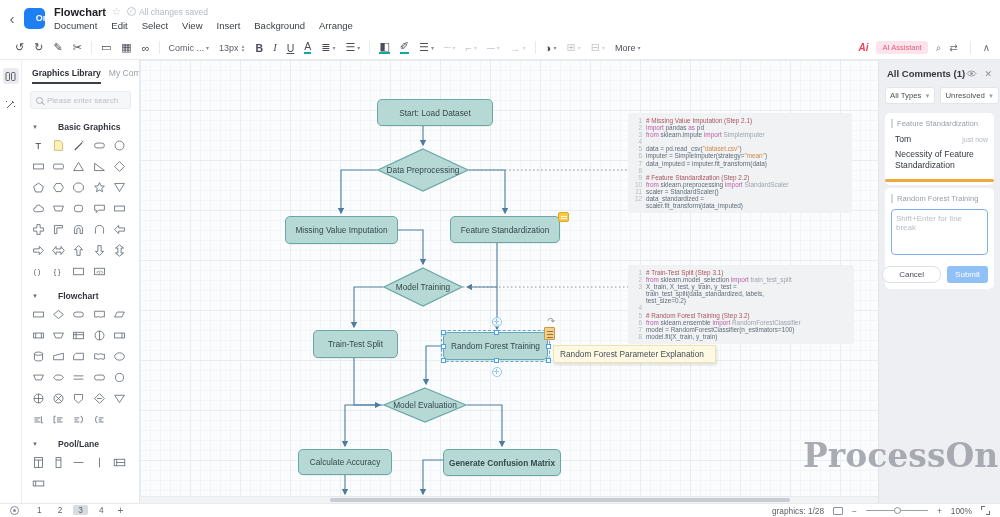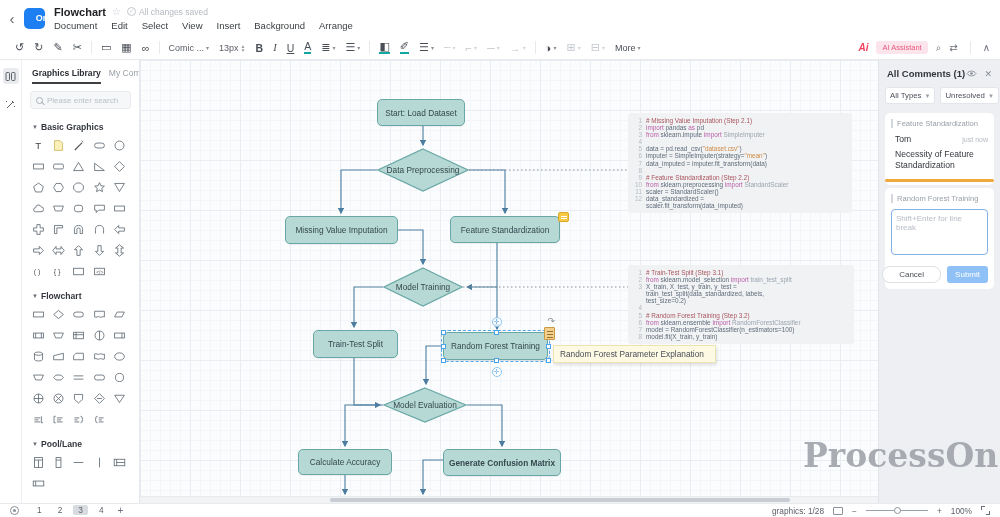--- a/index.html
+++ b/index.html
@@ -47,21 +47,21 @@
   .strip-ic.on{background:#e9ebee;}
   .sidebar{position:absolute;left:22px;top:60px;width:118px;height:443px;background:#fff;border-right:1px solid #e4e7eb;overflow:hidden;}
   .side-tabs{display:flex;gap:8px;padding:8px 8px 0 10px;font-size:8.6px;}
   .side-tab{color:#9aa0a8;padding-bottom:4px;cursor:pointer;white-space:nowrap;}
   .side-tab.on{color:#2b2f35;font-weight:bold;border-bottom:2px solid #3c4043;}
   .searchbox{margin:7px 8px;height:18px;background:#f6f7f9;border:1px solid #e9ebef;border-radius:3px;display:flex;align-items:center;gap:4px;padding:0 5px;}
   .searchbox input{border:none;outline:none;background:transparent;font-size:8px;color:#444;width:80px;}
   .searchbox input::placeholder{color:#b9bfc7;}
   .mag{position:relative;width:7px;height:7px;border:1px solid #a9afb8;border-radius:50%;flex:none;}
   .mag::after{content:"";position:absolute;width:4px;height:1px;background:#a9afb8;transform:rotate(45deg);right:-3px;bottom:-1px;}
-  .section-title{display:flex;align-items:center;gap:3px;font-size:8.6px;font-weight:bold;color:#33373d;padding:6px 10px 4px;cursor:pointer;}
+  .section-title{display:flex;align-items:center;gap:20px;font-size:8.6px;font-weight:bold;color:#33373d;padding:6px 10px 4px;cursor:pointer;}
   .section-title .car{font-size:6px;color:#6a707a;}
   .shape-grid{display:grid;grid-template-columns:repeat(5,1fr);row-gap:6px;padding:2px 8px 6px;}
   .shape-cell{width:17px;height:15px;display:flex;align-items:center;justify-content:center;cursor:pointer;}
   .shape-cell svg{width:15px;height:13px;}
 
   
   .canvas{position:absolute;left:140px;top:60px;width:738px;height:443px;background:#fbfcfd;overflow:hidden;
     background-image:linear-gradient(#e9edf1 1px,transparent 1px),linear-gradient(90deg,#e9edf1 1px,transparent 1px),linear-gradient(#f3f5f8 1px,transparent 1px),linear-gradient(90deg,#f3f5f8 1px,transparent 1px);
     background-size:50px 50px,50px 50px,10px 10px,10px 10px;}
   .edges{position:absolute;left:0;top:0;width:738px;height:443px;}
@@ -642,21 +642,21 @@
         <path d="M327 345 H362 V386" marker-end="url(#arr)"></path>
         <path d="M205 415 V434" marker-end="url(#arr)"></path>
         <path d="M303 400 H283 V434" marker-end="url(#arr)"></path>
       </g>
       <g fill="none" stroke="#8a93a0" stroke-width="1" stroke-dasharray="1.5 2.5">
         <path d="M329 110 H488"></path>
         <path d="M323 227 H488"></path>
       </g>
     </svg>
     <div id="nodes">
-        <div class="node rounded" style="left: 237px; top: 39px; width: 88px; height: 27px;">Start: Load Dataset</div>
+        <div class="node rounded" style="left: 237px; top: 39px; width: 116px; height: 27px;">Start: Load Dataset</div>
         <div class="node diamond" style="left: 237px; top: 88px; width: 92px; height: 44px;">
           <svg viewBox="0 0 92 44" preserveAspectRatio="none">
             <polygon points="46,1 91,22 46,43 1,22" fill="#b7d9d6" stroke="#68a7a5" stroke-width="1.2"></polygon>
           </svg>
           <span class="lbl">Data Preprocessing</span>
         </div>
         <div class="node rounded" style="left: 145px; top: 156px; width: 113px; height: 28px;">Missing Value Imputation</div>
         <div class="node rounded" style="left: 310px; top: 156px; width: 110px; height: 27px;">Feature Standardization<span class="comment-badge" style="right: -10px; top: -5px;"></span></div>
         <div class="node diamond" style="left: 243px; top: 207px; width: 80px; height: 40px;">
           <svg viewBox="0 0 80 40" preserveAspectRatio="none">

